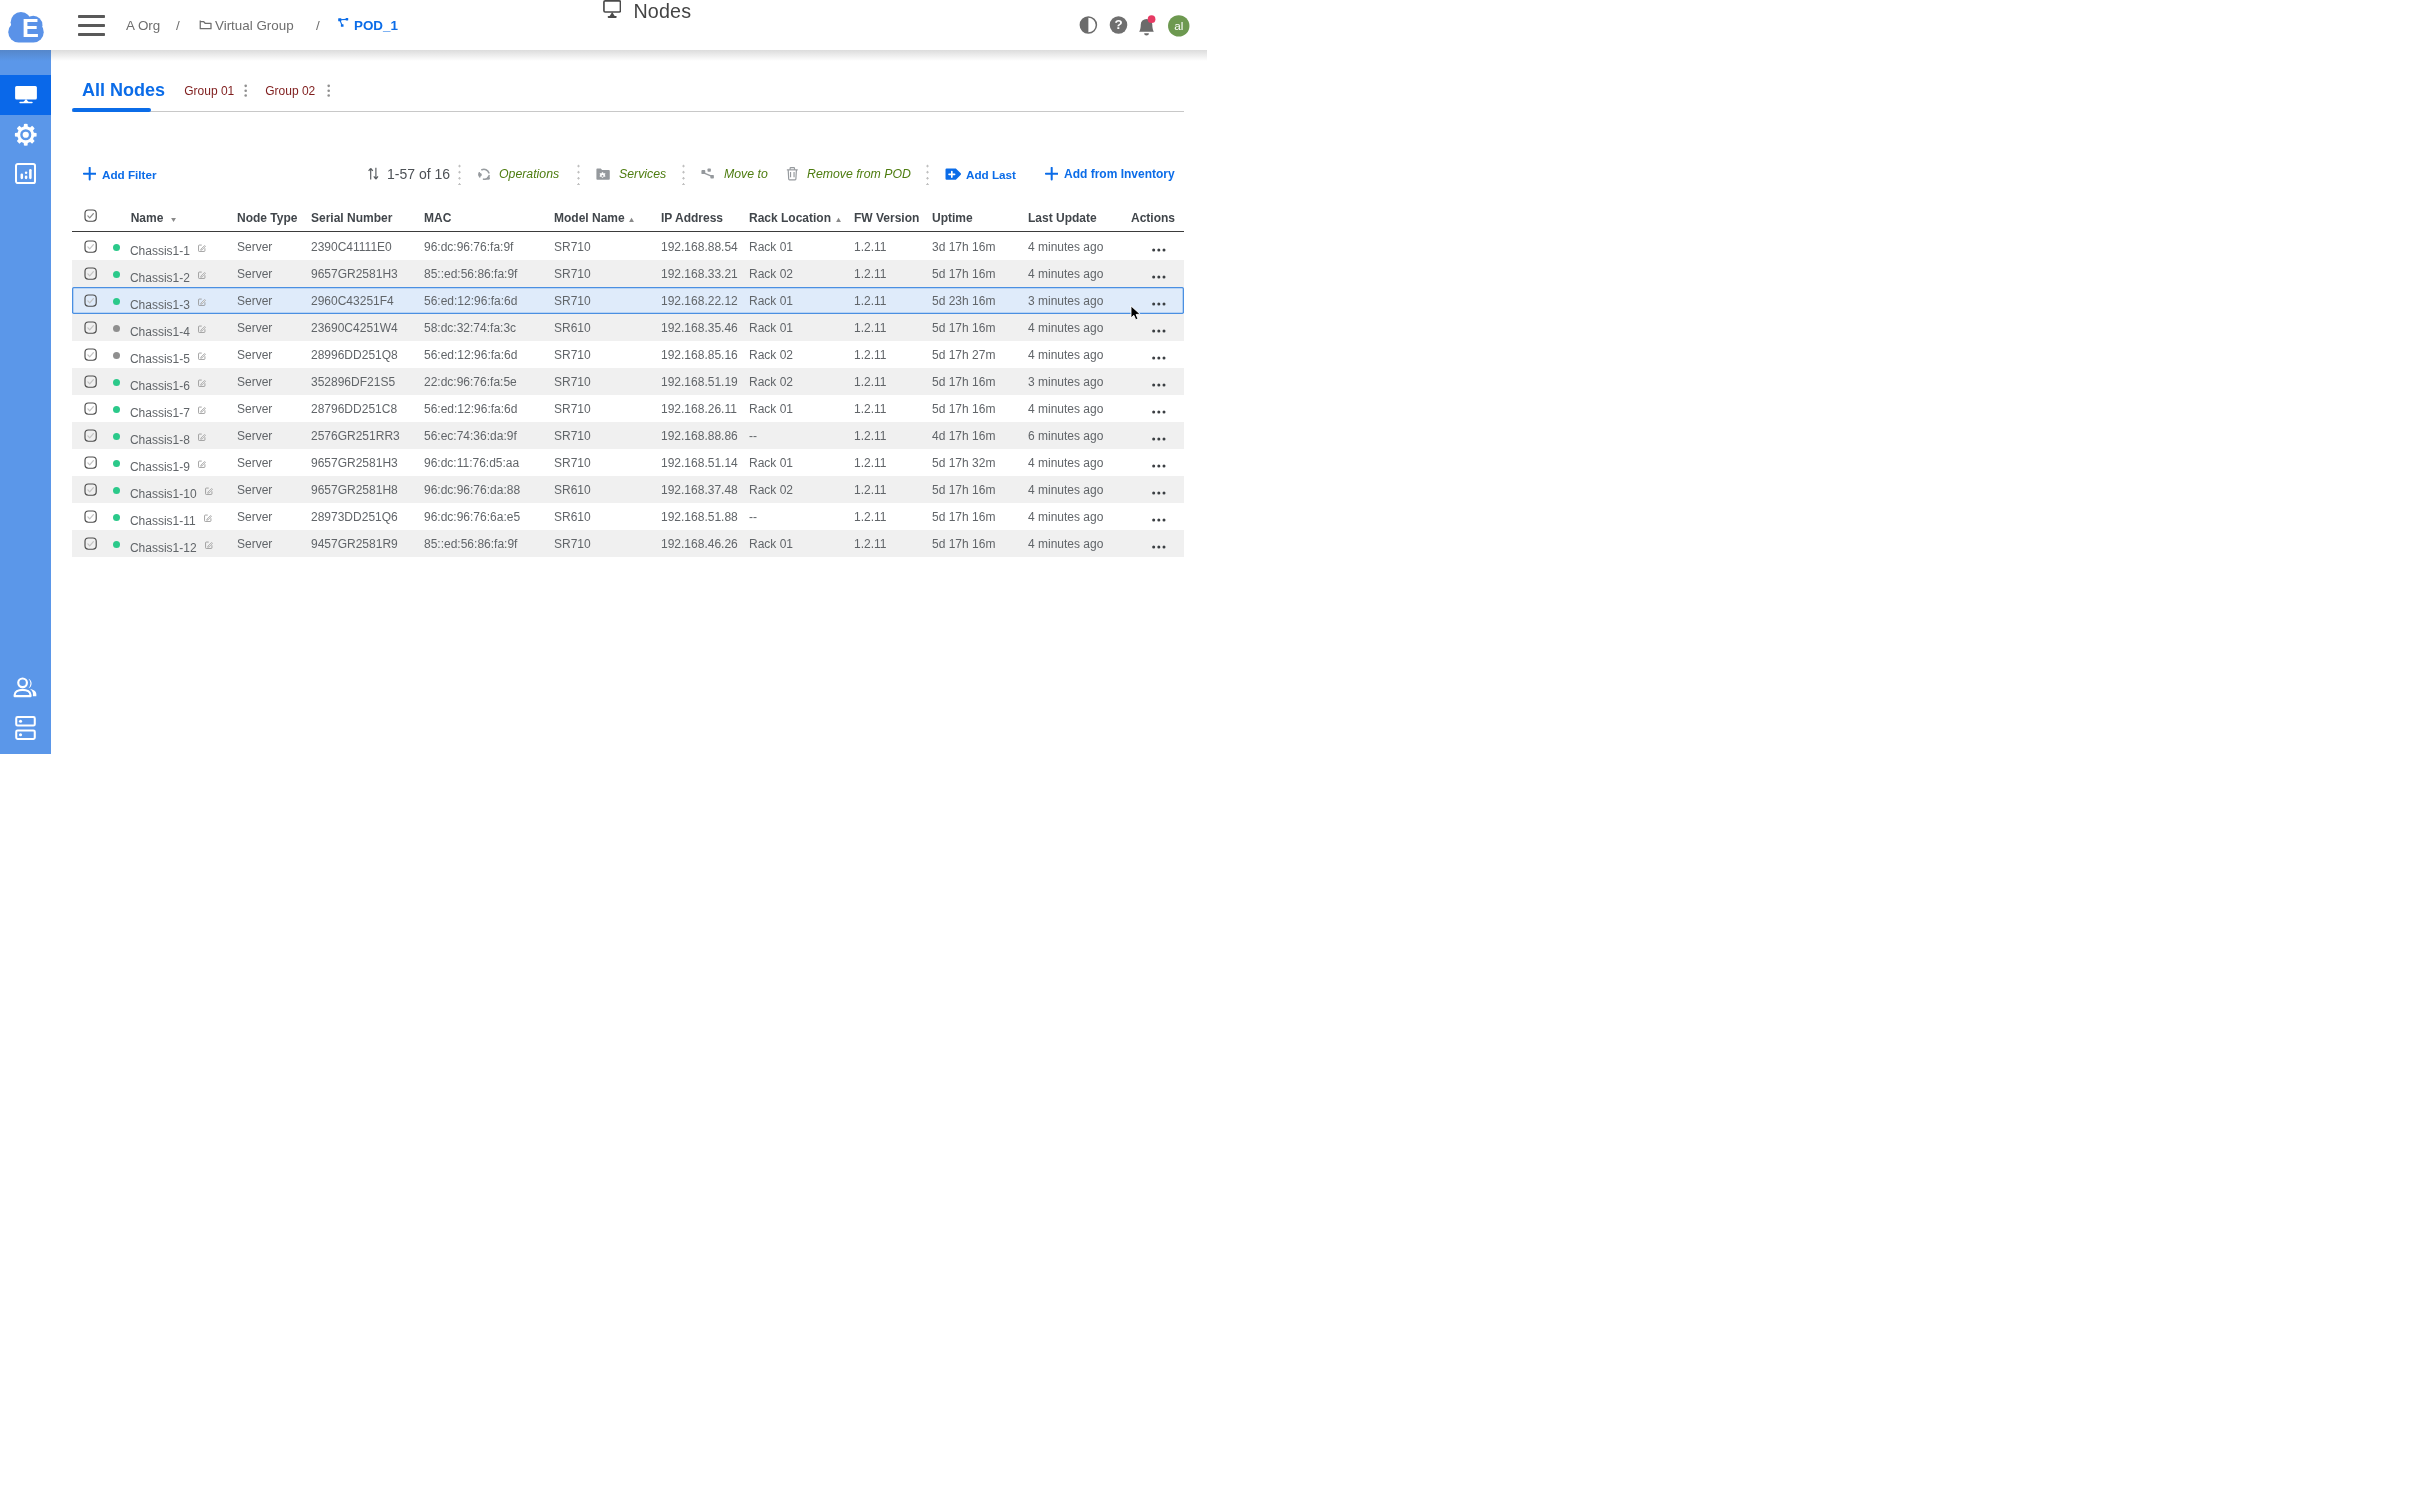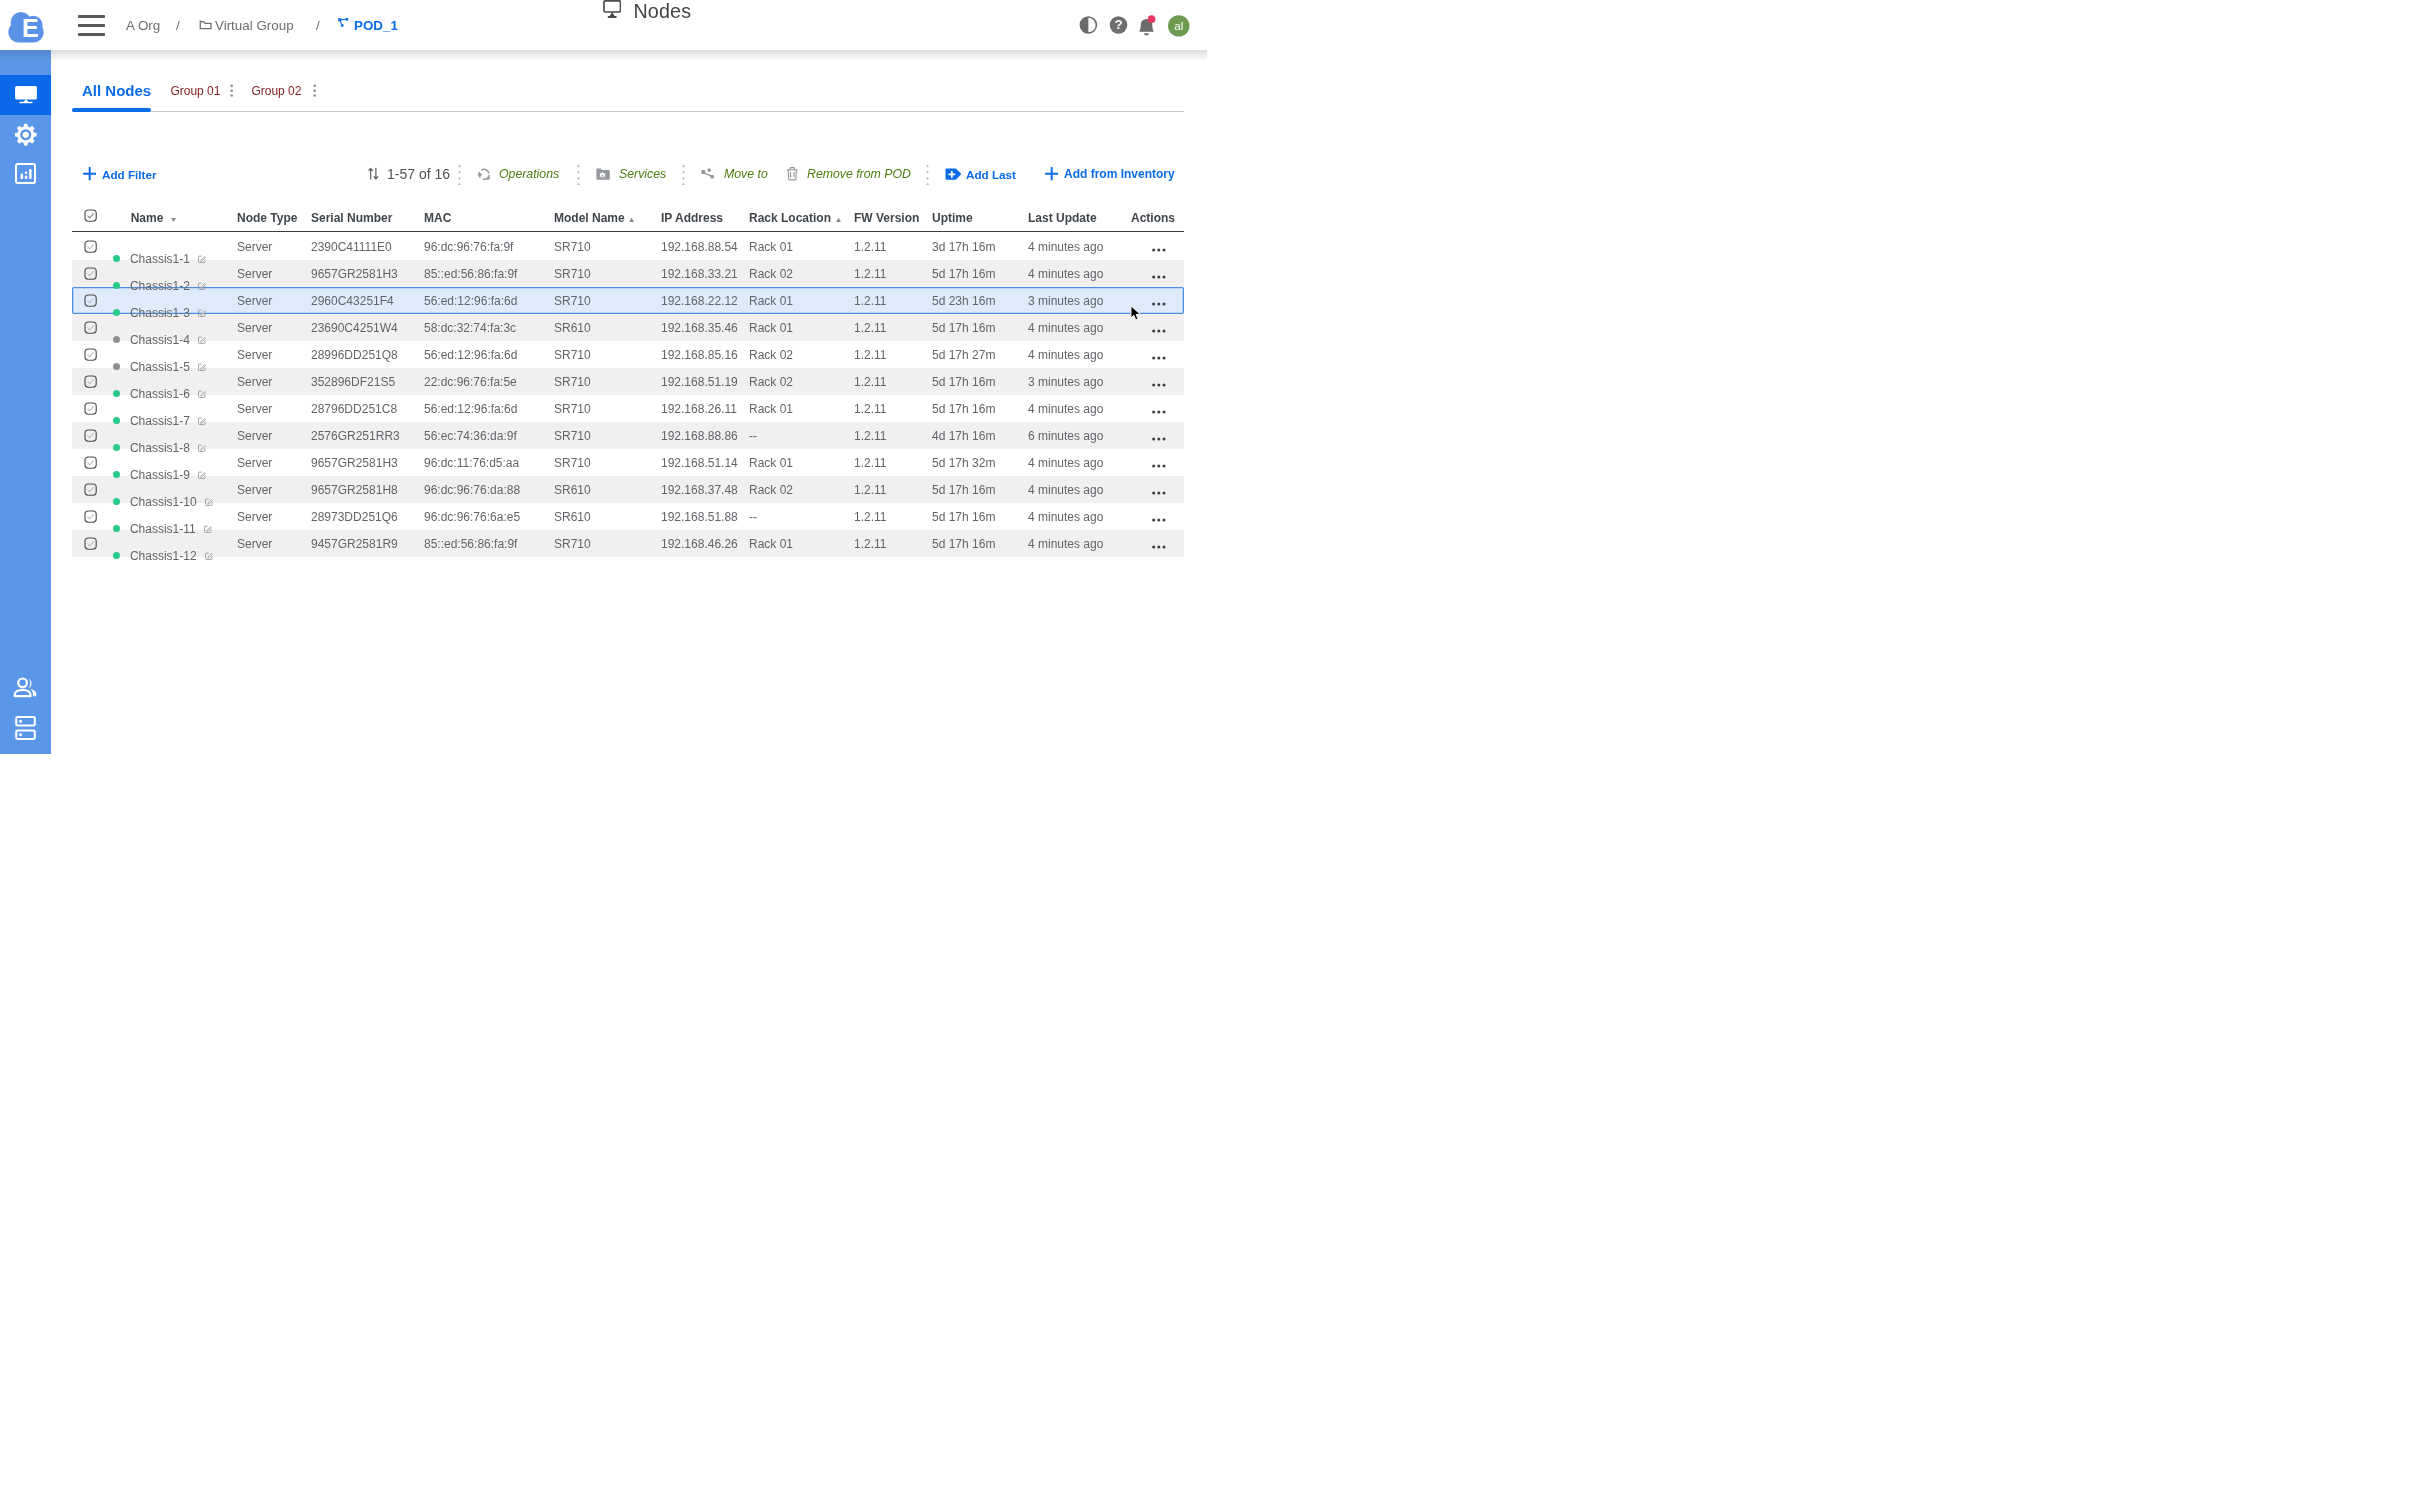--- a/index.html
+++ b/index.html
@@ -29,21 +29,21 @@
 .gray { color:#4d7c0f; font-size:12.3px;font-style:italic; }
 .dark { color:#4d5156; font-size:14px; }
 .dotsep { position:absolute; top:7.5px; height:22.6px; width:2.5px; background-image:radial-gradient(circle, #c0c0c0 1px, rgba(0,0,0,0) 1.2px); background-size:2.5px 6.1px; background-repeat:repeat-y; }
 
 #thead { position:absolute; left:72px; top:204px; width:1112px; height:28px; border-bottom:1.4px solid #3b3b3b; display:grid; grid-template-columns:39px 126px 74px 113px 130px 107px 88px 105px 78px 96px 103px 53px; align-items:center; font-weight:bold; font-size:12px; color:#41464b; z-index:2; }
 #rows { position:absolute; left:72px; top:233px; width:1112px; z-index:2; }
 .row { height:27px; display:grid; grid-template-columns:39px 126px 74px 113px 130px 107px 88px 105px 78px 96px 103px 53px; align-items:center; font-size:12px; color:#616569; }
 .row:nth-child(even) { background:#f0f0f0; }
 .row.sel { background:#dfebfa; box-shadow:inset 0 0 0 1.3px #4a8fe2; border-radius:1.7px; }
 .cell { white-space:nowrap; position:relative; top:0.8px; }
-.namecell { display:flex; align-items:center; position:relative; top:12px; }
+.namecell { display:flex; align-items:flex-start; position:relative; top:4px; }
 .dot { width:7.3px; height:7.3px; border-radius:50%; margin-left:2.2px; margin-right:9.4px; flex:0 0 auto; }
 .dot.g { background:#2bc98a; }
 .dot.k { background:#8f8f8f; }
 .cbx { margin-left:12px; }
 .caret { display:inline-block; margin-left:6.3px; font-size:7.1px; color:#8a8a8a; transform:scale(1.15,1.0); }
 .editic { margin-left:8.4px; flex:0 0 auto; }
 </style>
 </head>
 <body>
 
@@ -147,21 +147,21 @@
         <path d="M78.6 21.7 a2.9 2.9 0 0 0 5.8 0 z"></path>
       </g>
 <circle cx="87.5" cy="5" r="4.6" fill="#e63a63"></circle>
 <circle cx="120" cy="13" r="12.8" fill="#6d9950"></circle>
 <text x="120" y="18" text-anchor="middle" font-family="Liberation Sans" font-size="14" fill="#fff">al</text>
 </svg>
 </div>
 <div id="shadow"></div>
 
 <div id="tabs">
-  <div class="tab" style="color:#0b6ce8; font-weight:bold; font-size:15px; padding:0 10px;">All Nodes</div>
+  <div class="tab" style="color:#0b6ce8; font-weight:bold; font-size:18px; padding:0 10px;">All Nodes</div>
   <div class="tab" style="margin-left:9.2px;">Group 01</div>
   <div class="tab" style="margin-left:10px;">
       <svg width="3.4" height="13.4" viewBox="0 0 4 16">
         <g fill="#8f8f8f">
           <circle cx="2" cy="2.2" r="1.55"></circle>
           <circle cx="2" cy="8" r="1.55"></circle>
           <circle cx="2" cy="13.8" r="1.55"></circle>
         </g>
       </svg>
     </div>

